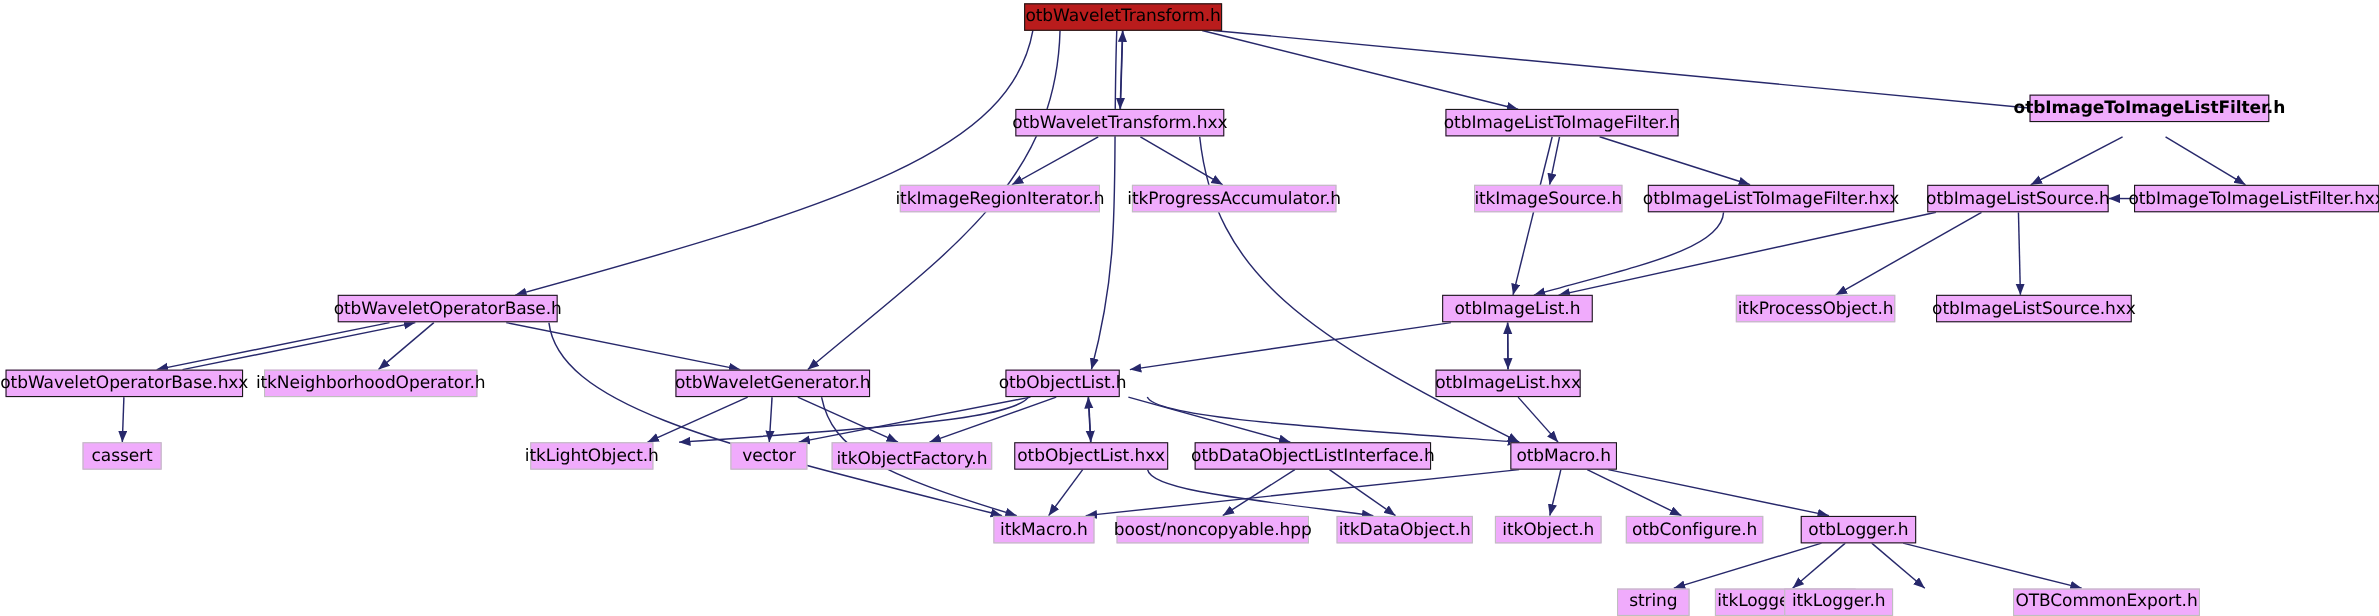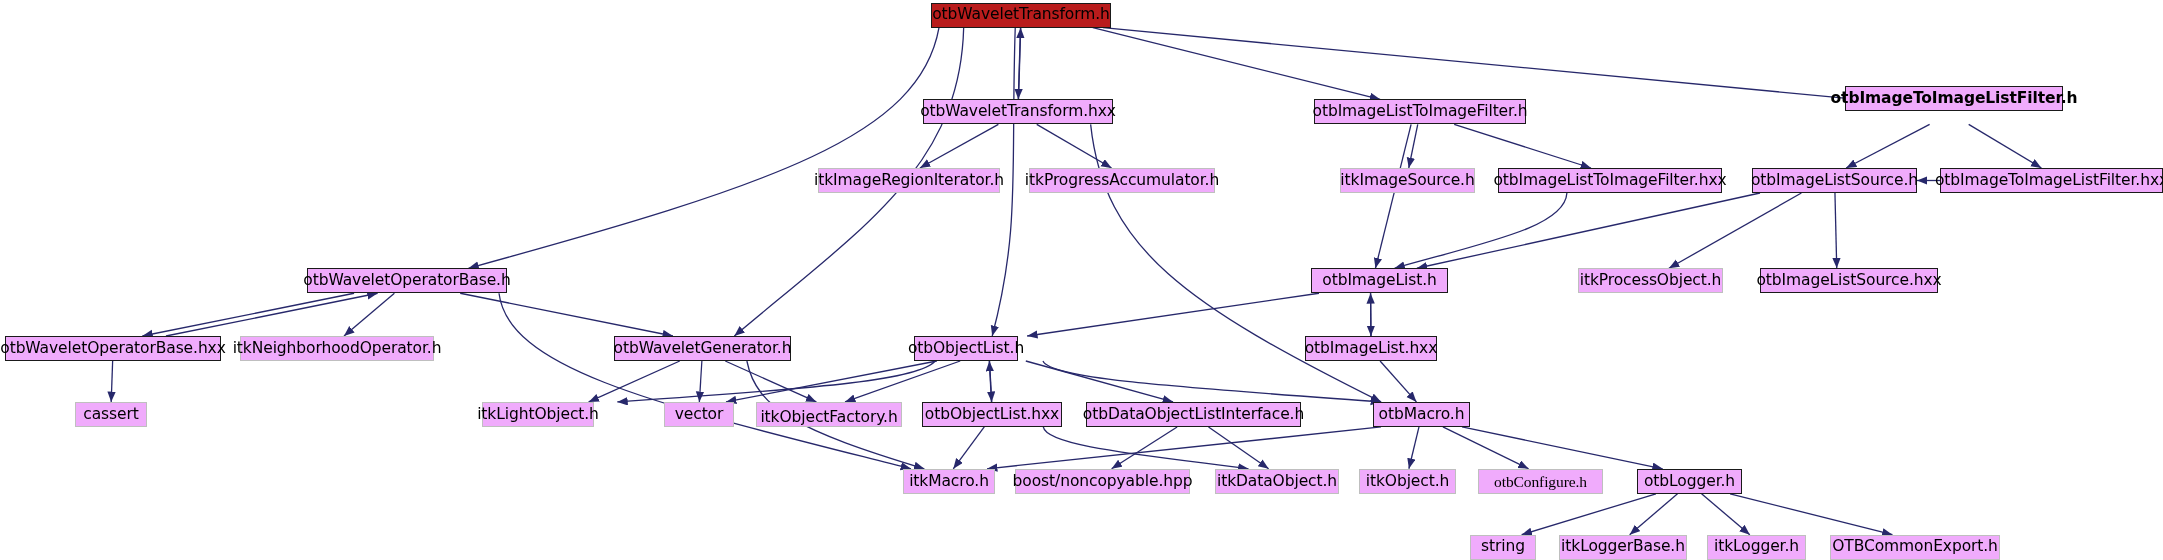--- a/index.html
+++ b/index.html
@@ -184,32 +184,32 @@
       </div>
       <div class="node external" style="left: 1015px; top: 468.774px; width: 175px;">
         <span>boost/noncopyable.hpp</span>
       </div>
       <div class="node external" style="left: 1215px; top: 468.774px; width: 124px; align-items: center;">
         <span>itkDataObject.h</span>
       </div>
       <div class="node external" style="left: 1359px; top: 468.774px; width: 97px;">
         <span>itkObject.h</span>
       </div>
-      <div class="node external" style="left: 1478px; top: 468.774px; width: 125px; font-family: Liberation Serif, serif;">
+      <div class="node external" style="left: 1478px; top: 468.774px; width: 125px;">
         <span>otbConfigure.h</span>
       </div>
       <div class="node internal" style="left: 1637px; top: 468.774px; width: 105px;">
         <span>otbLogger.h</span>
       </div>
       <div class="node external" style="left: 1470px; top: 534.71px; width: 66px;">
         <span>string</span>
       </div>
       <div class="node external" style="left: 1559px; top: 534.71px; width: 128px;">
         <span>itkLoggerBase.h</span>
       </div>
-      <div class="node external" style="left: 1707px; top: 534.71px; width: 99px;">
+      <div class="node external" style="left: 1622px; top: 534.71px; width: 99px;">
         <span>itkLogger.h</span>
       </div>
       <div class="node external" style="left: 1830px; top: 534.71px; width: 170px;">
         <span>OTBCommonExport.h</span>
       </div>
     </div>
 </div>
 
 </body></html>

